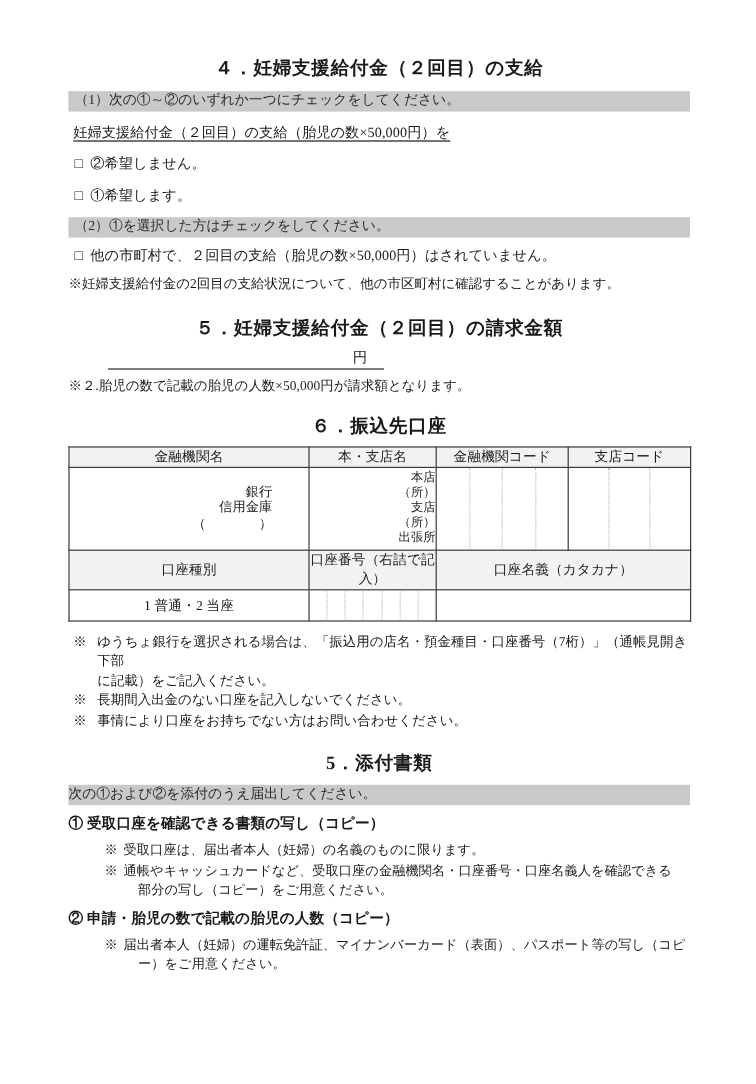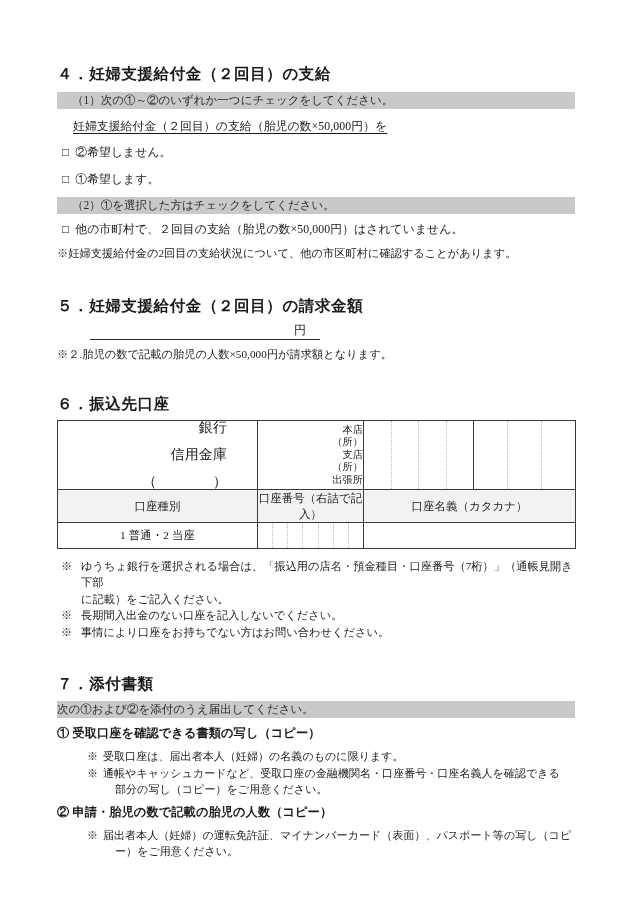--- a/index.html
+++ b/index.html
@@ -21,49 +21,50 @@
     box-sizing: border-box;
     padding: 48px 55px 0 57px;
     background: #fff;
   }
 
   
   .sec-heading {
     font-size: 15.5px;
     font-weight: bold;
     letter-spacing: 0.6px;
-    margin: 16px 0 8px 0;
+    margin: 0 0 8px 0;
     line-height: 1.3;
+    text-align: center;
   }
   .sec-heading.tight { margin-bottom: 6px; }
   .sp-14 { height: 14px; }
   .sp-18 { height: 18px; }
 
   
   .gray-band {
     background: #c9c9c9;
     color: #2b2b2b;
     font-size: 11.5px;
     line-height: 17px;
     height: 17px;
     padding: 0;
     margin: 0 0 7px 0;
     white-space: nowrap;
     overflow: hidden;
   }
-  .gray-band .pad { padding-left: 15px; }
+  .gray-band .pad { padding-left: 5px; }
 
   
   .underline-head {
     font-size: 11.8px;
     line-height: 1.5;
     text-decoration: underline;
     text-underline-offset: 2.5px;
     display: inline-block;
-    margin: 2px 0 8px 16px;
+    margin: 2px 0 8px 4px;
     letter-spacing: 0.1px;
   }
   .chk-line {
     font-size: 11.8px;
     line-height: 1.5;
     margin: 0 0 9px 0;
     padding-left: 5px;
     letter-spacing: 0.1px;
   }
   .chk-box { margin-right: 6px; }
@@ -116,24 +117,24 @@
     font-size: 11.4px;
   }
   td.body-cell { height: 68px; background: #fff; }
   td.body-cell2 { height: 25px; background: #fff; }
 
   .bank-inner {
     height: 68px;
     display: flex;
     flex-direction: column;
     align-items: flex-end;
-    justify-content: space-between;
+    justify-content: center;
     padding-right: 30px;
     box-sizing: border-box;
-    font-size: 14px;
+    font-size: 11px;
     line-height: 13.5px;
   }
   .branch-inner {
     height: 68px;
     display: flex;
     flex-direction: column;
     align-items: flex-end;
     justify-content: center;
     font-size: 10.2px;
     line-height: 12.4px;
@@ -252,20 +253,26 @@
 
     <table class="acct">
       <colgroup>
         <col style="width:200px">
         <col style="width:106px">
         <col style="width:110px">
         <col style="width:102px">
       </colgroup>
       <tbody>
 
+        <tr>
+          <td class="hd">金融機関名</td>
+          <td class="hd">本・支店名</td>
+          <td class="hd">金融機関コード</td>
+          <td class="hd">支店コード</td>
+        </tr>
 
         <tr>
           <td class="body-cell">
             <div class="bank-inner">
               <span>銀行</span>
               <span>信用金庫</span>
               <span>（　　　　）</span>
             </div>
           </td>
           <td class="body-cell">
@@ -334,21 +341,21 @@
       <div class="kome-row">
         <span class="kome-mark">※</span>
         <span class="kome-text">事情により口座をお持ちでない方はお問い合わせください。</span>
       </div>
     </div>
   </div>
 
   <div class="sp-18"></div>
 
   <div>
-    <h2 class="sec-heading tight">７．添付書類</h2>
+    <h2 class="sec-heading tight">5．添付書類</h2>
 
     <div class="gray-band">
       <span>次の①および②を添付のうえ届出してください。</span>
     </div>
 
     <div class="attach-title">① 受取口座を確認できる書類の写し（コピー）</div>
 
     <div class="attach-note">
       <span class="mk">※</span>
       <span class="tx">受取口座は、届出者本人（妊婦）の名義のものに限ります。</span>

